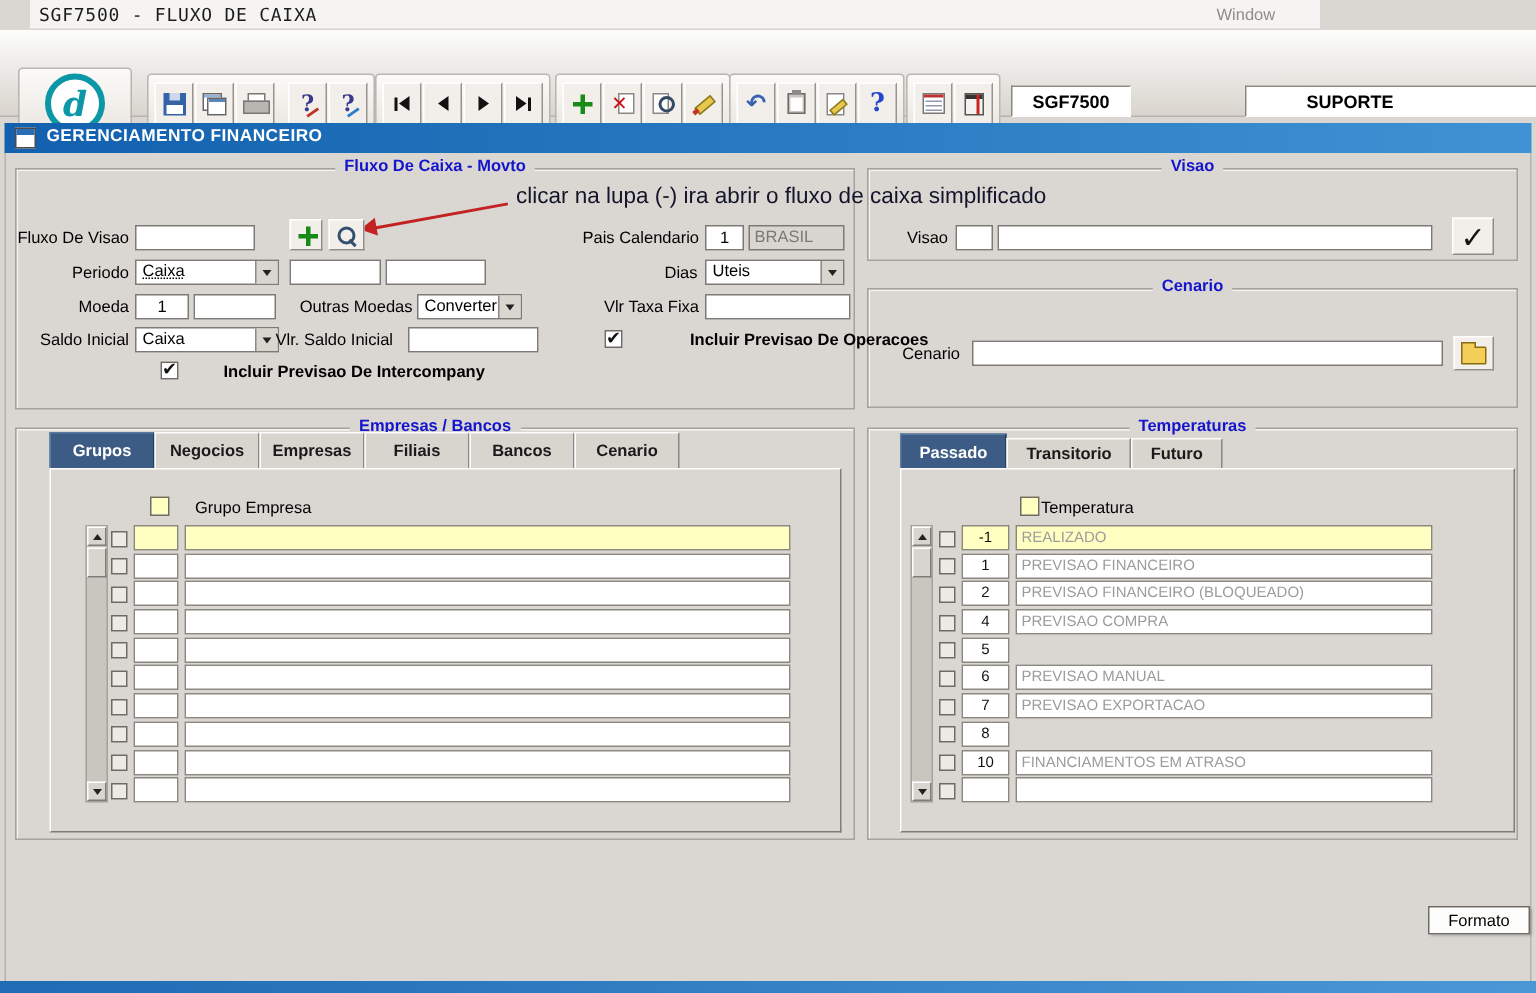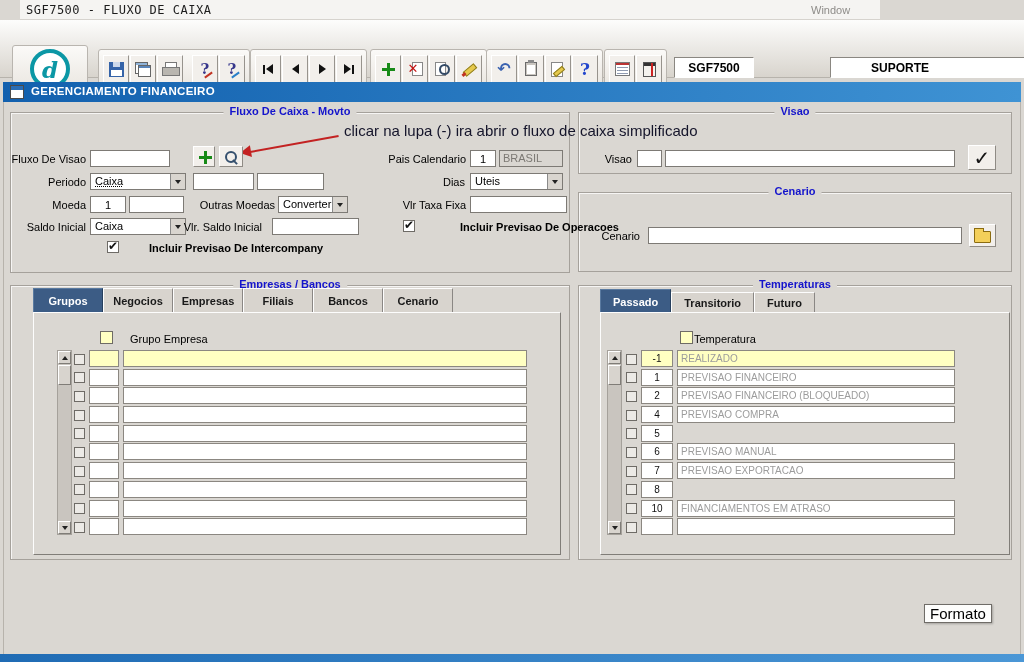--- a/index.html
+++ b/index.html
@@ -119,21 +119,21 @@
   .cell.lg { width:404px; }
   .cell.sm2 { width:32px; margin-right:4px; text-align:center; color:#111; padding:1px 1px; }
   .cell.lg2 { width:278px; color:#9c9c9c; }
   .lrow.hl .cell { background:#ffffc2; }
 
   
   .annot { position:absolute; left:344px; top:122px; font-size:15px; color:#14142a; }
   .arrow-line { position:absolute; left:250px; top:151px; width:90px; height:2px; background:#c32222; transform:rotate(-10.3deg); transform-origin:left center; }
   .arrow-head { position:absolute; left:240px; top:146px; width:0; height:0; border-top:6px solid transparent; border-bottom:6px solid transparent; border-right:11px solid #c32222; transform:rotate(-10deg); }
 
-  .formato-btn { position:absolute; left:924px; top:604px; width:68px; height:19px; background:#fdfdfc; border:1px solid #6f6c67; box-shadow:1px 1px 2px rgba(0,0,0,.25); font-size:15px; font-family:inherit; cursor:pointer;text-align:center; }
+  .formato-btn { position:absolute; left:952px; top:604px; width:68px; height:19px; background:#fdfdfc; border:1px solid #6f6c67; box-shadow:1px 1px 2px rgba(0,0,0,.25); font-size:11px; font-family:inherit; cursor:pointer;text-align:center; }
 </style>
 </head>
 <body>
 
 <div id="root">
 
   
   <div class="menubar">
     <div class="apptitle">SGF7500 - FLUXO DE CAIXA</div>
     <div class="winmenu">Window</div>

